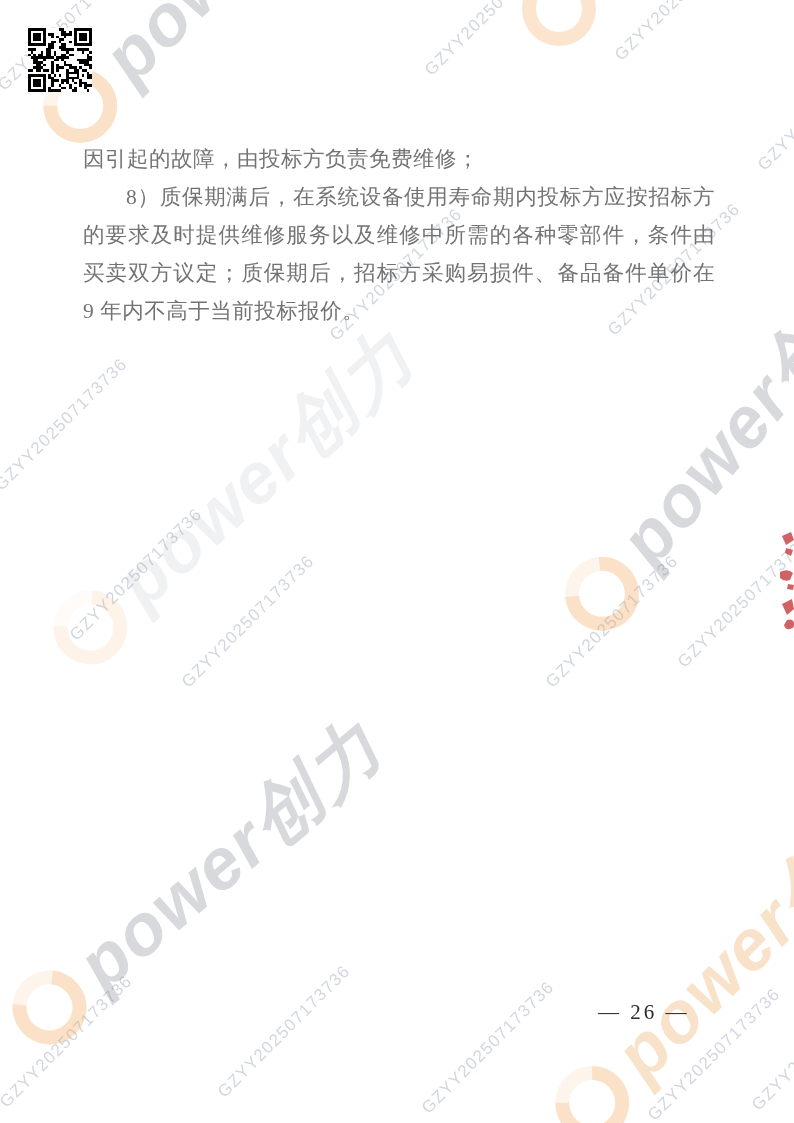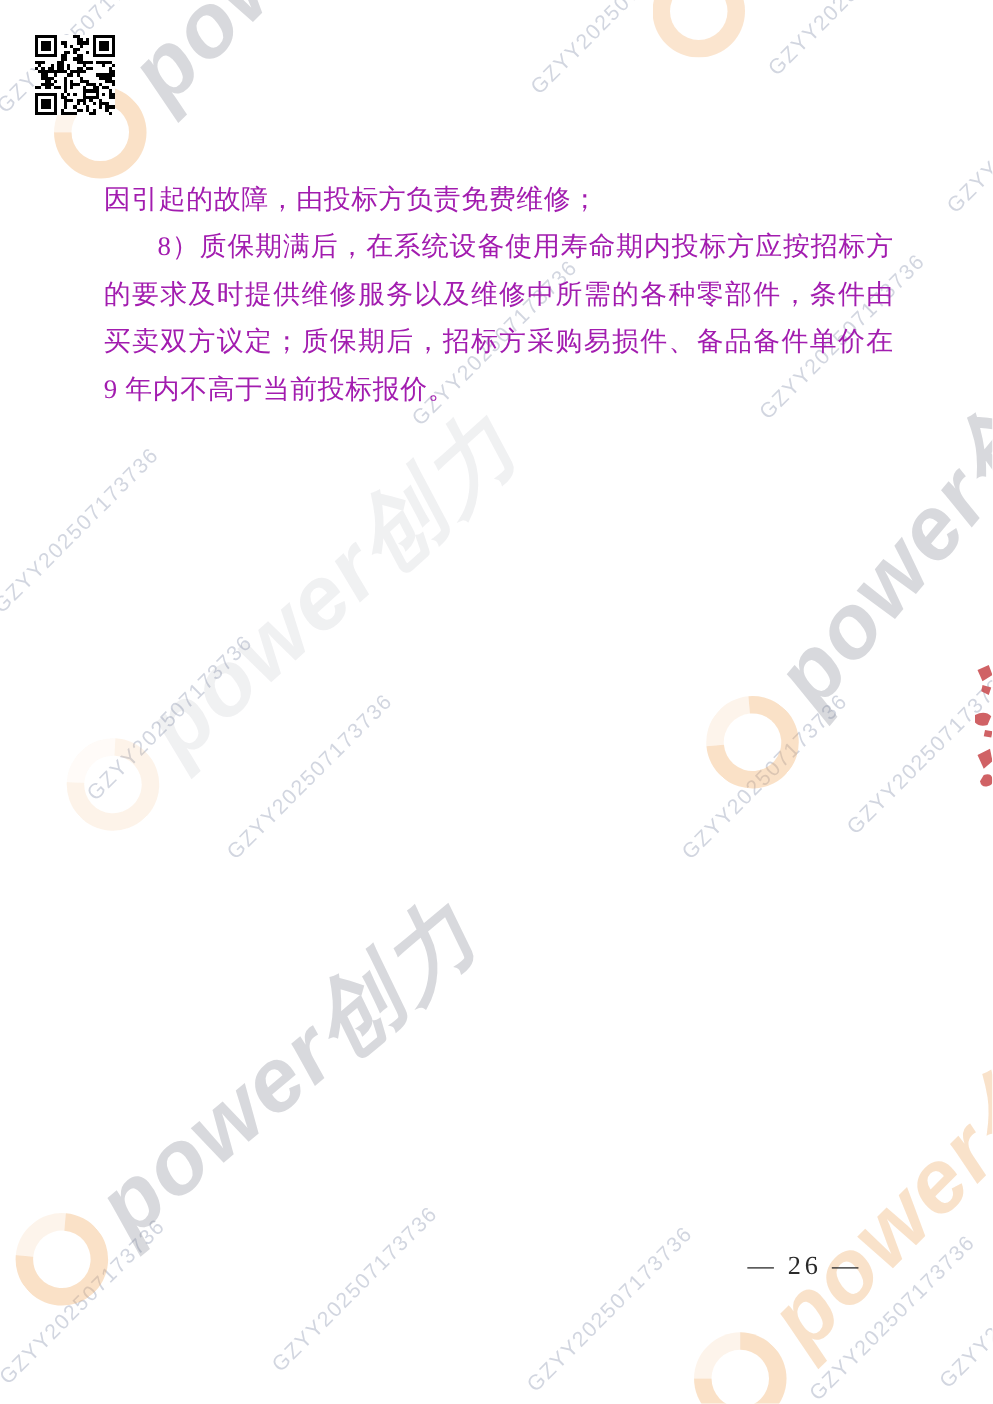--- a/index.html
+++ b/index.html
@@ -13,21 +13,21 @@
   }
 
   
   .body-text {
     position: absolute;
     left: 83px;
     top: 140px;
     width: 632px;
     font-size: 21.5px;
     line-height: 38px;
-    color: #a21caf;
+    color: #737373;
     text-align: justify;
     letter-spacing: 0.5px;
     z-index: 3;
   }
   .para { margin: 0; }
   .para.indent { text-indent: 2em; }
 
   
   .qr {
     position: absolute;

